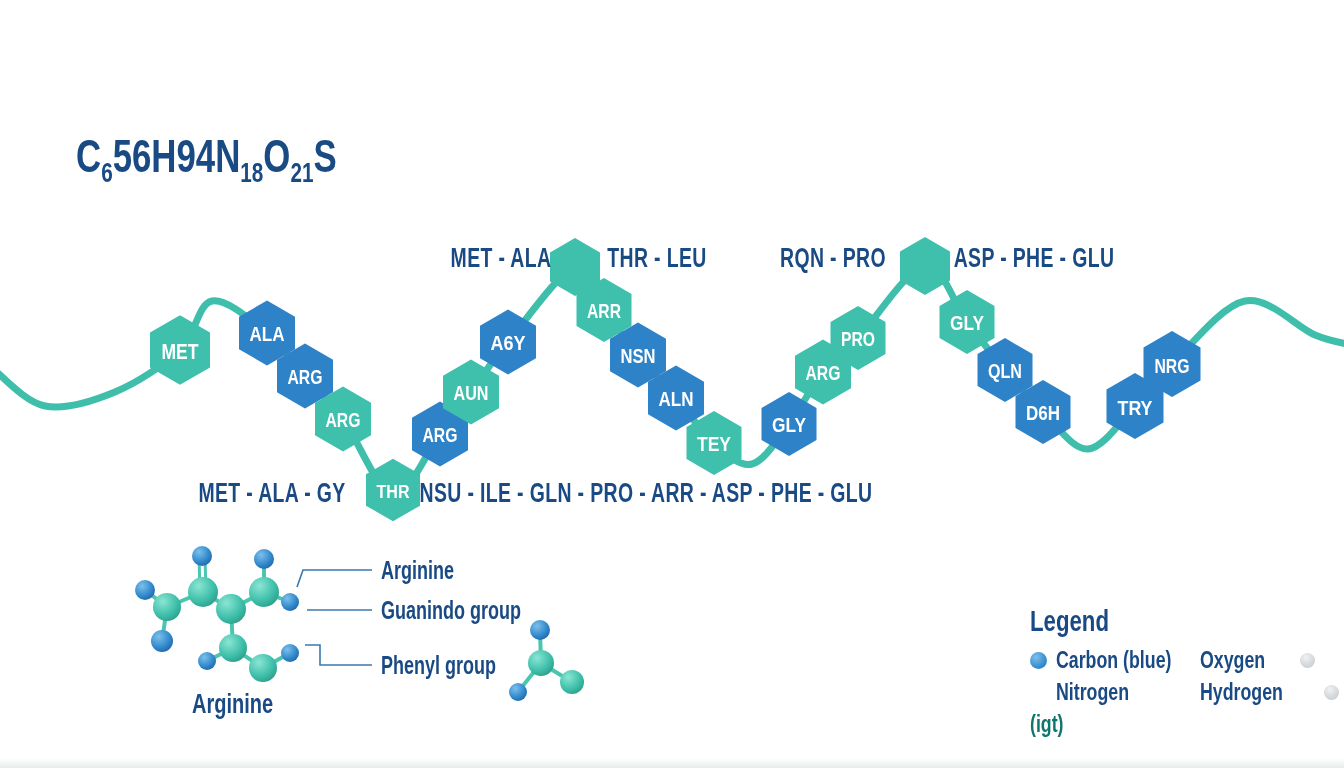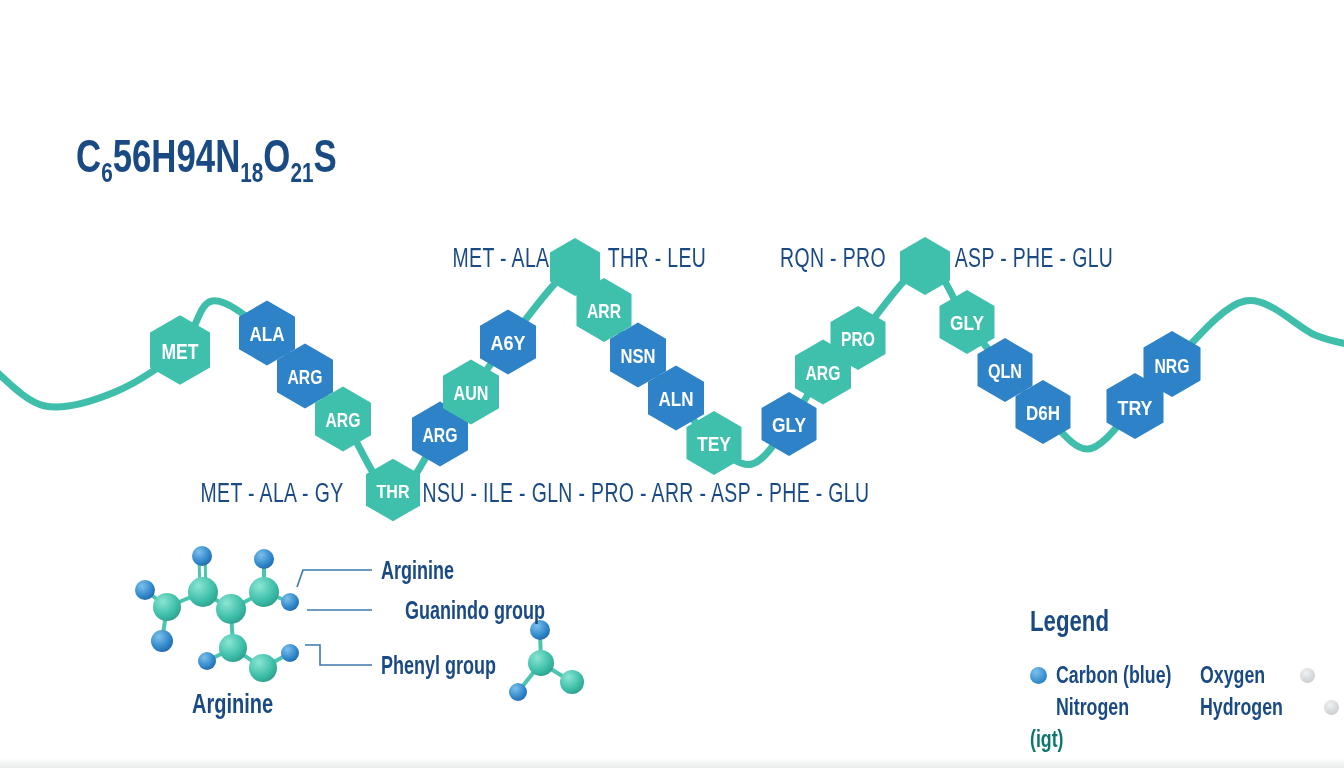--- a/index.html
+++ b/index.html
@@ -17,39 +17,39 @@
     font-size:56px;font-weight:bold;letter-spacing:1px;color:#1a4a84;
   }
   .formula{
     position:absolute;left:76px;top:128px;height:56px;line-height:56px;
     font-weight:bold;color:#1a4a84;white-space:nowrap;
   }
   .formula .main{font-size:47px;}
   .formula .sub{font-size:28px;position:relative;top:10px;}
   .seq-label{
     position:absolute;transform:translate(-50%,-50%);
-    font-weight:normal;color:#1a4a84;white-space:nowrap;text-align:center;
+    font-weight:bold;color:#1a4a84;white-space:nowrap;text-align:center;
   }
   .seq-inner{display:inline-block;transform:scaleX(0.72);transform-origin:center;
     font-size:27px;letter-spacing:0.5px;}
   svg{position:absolute;left:0;top:0;}
   .callout-label{
     position:absolute;font-weight:bold;color:#1a4a84;transform:translateY(-50%);
     white-space:nowrap;
   }
   .callout-inner{display:inline-block;transform:scaleX(0.72);transform-origin:left center;font-size:25px;}
   .mol-caption{
     position:absolute;left:192px;top:689px;font-weight:bold;color:#1a4a84;white-space:nowrap;
   }
   .mol-caption .cond-l{font-size:27px;}
   
   .legend{position:absolute;left:1030px;top:604px;color:#1a4a84;}
   .legend-title{font-weight:bold;}
   .legend-title .cond-l{font-size:30px;}
-  .legend-grid{margin-top:21px;display:grid;grid-template-columns:170px auto;grid-auto-rows:32px;align-items:center;}
+  .legend-grid{margin-top:6px;display:grid;grid-template-columns:170px auto;grid-auto-rows:32px;align-items:center;}
   .lg-item{display:flex;align-items:center;font-weight:bold;}
   .lg-item .cond-l{font-size:24px;}
   .dot{width:17px;height:17px;border-radius:50%;flex:0 0 auto;}
   .dot-before{margin-right:9px;}
   .dot-after{margin-left:12px;}
   .dot-spacer{width:17px;height:17px;margin-right:9px;flex:0 0 auto;}
   .dot-blue{background:radial-gradient(circle at 35% 30%, #7cc0ec, #2e86c9 70%);}
   .dot-teal{background:radial-gradient(circle at 35% 30%, #8ae6d4, #35bda7 70%);}
   .dot-gray{width:15px;height:15px;background:radial-gradient(circle at 40% 30%, #eff1f2, #ccd0d3 75%);}
   .teal-text{color:#0f766e;}
@@ -174,21 +174,21 @@
       <div class="seq-label" style="left: 501px; top: 258px;"><span class="seq-inner">MET - ALA</span></div>
       <div class="seq-label" style="left: 657px; top: 258px;"><span class="seq-inner">THR - LEU</span></div>
       <div class="seq-label" style="left: 833px; top: 258px;"><span class="seq-inner">RQN - PRO</span></div>
       <div class="seq-label" style="left: 1034px; top: 258px;"><span class="seq-inner">ASP - PHE - GLU</span></div>
       <div class="seq-label" style="left: 272px; top: 493px;"><span class="seq-inner">MET - ALA - GY</span></div>
       <div class="seq-label" style="left: 646px; top: 493px;"><span class="seq-inner">NSU - ILE - GLN - PRO - ARR - ASP - PHE - GLU</span></div>
     </div>
 
   <div id="callout-labels">
       <div class="callout-label" style="left: 381px; top: 570px;"><span class="callout-inner">Arginine</span></div>
-      <div class="callout-label" style="left: 381px; top: 610px; margin-left: 24px;"><span class="callout-inner">Guanindo group</span></div>
+      <div class="callout-label" style="left: 381px; top: 610px;"><span class="callout-inner">Guanindo group</span></div>
       <div class="callout-label" style="left: 381px; top: 665px;"><span class="callout-inner">Phenyl group</span></div>
     </div>
 
   <div class="mol-caption">
     <span class="cond-l">Arginine</span>
   </div>
 
   <div class="legend">
     <div class="legend-title">
       <span class="cond-l">Legend</span>

